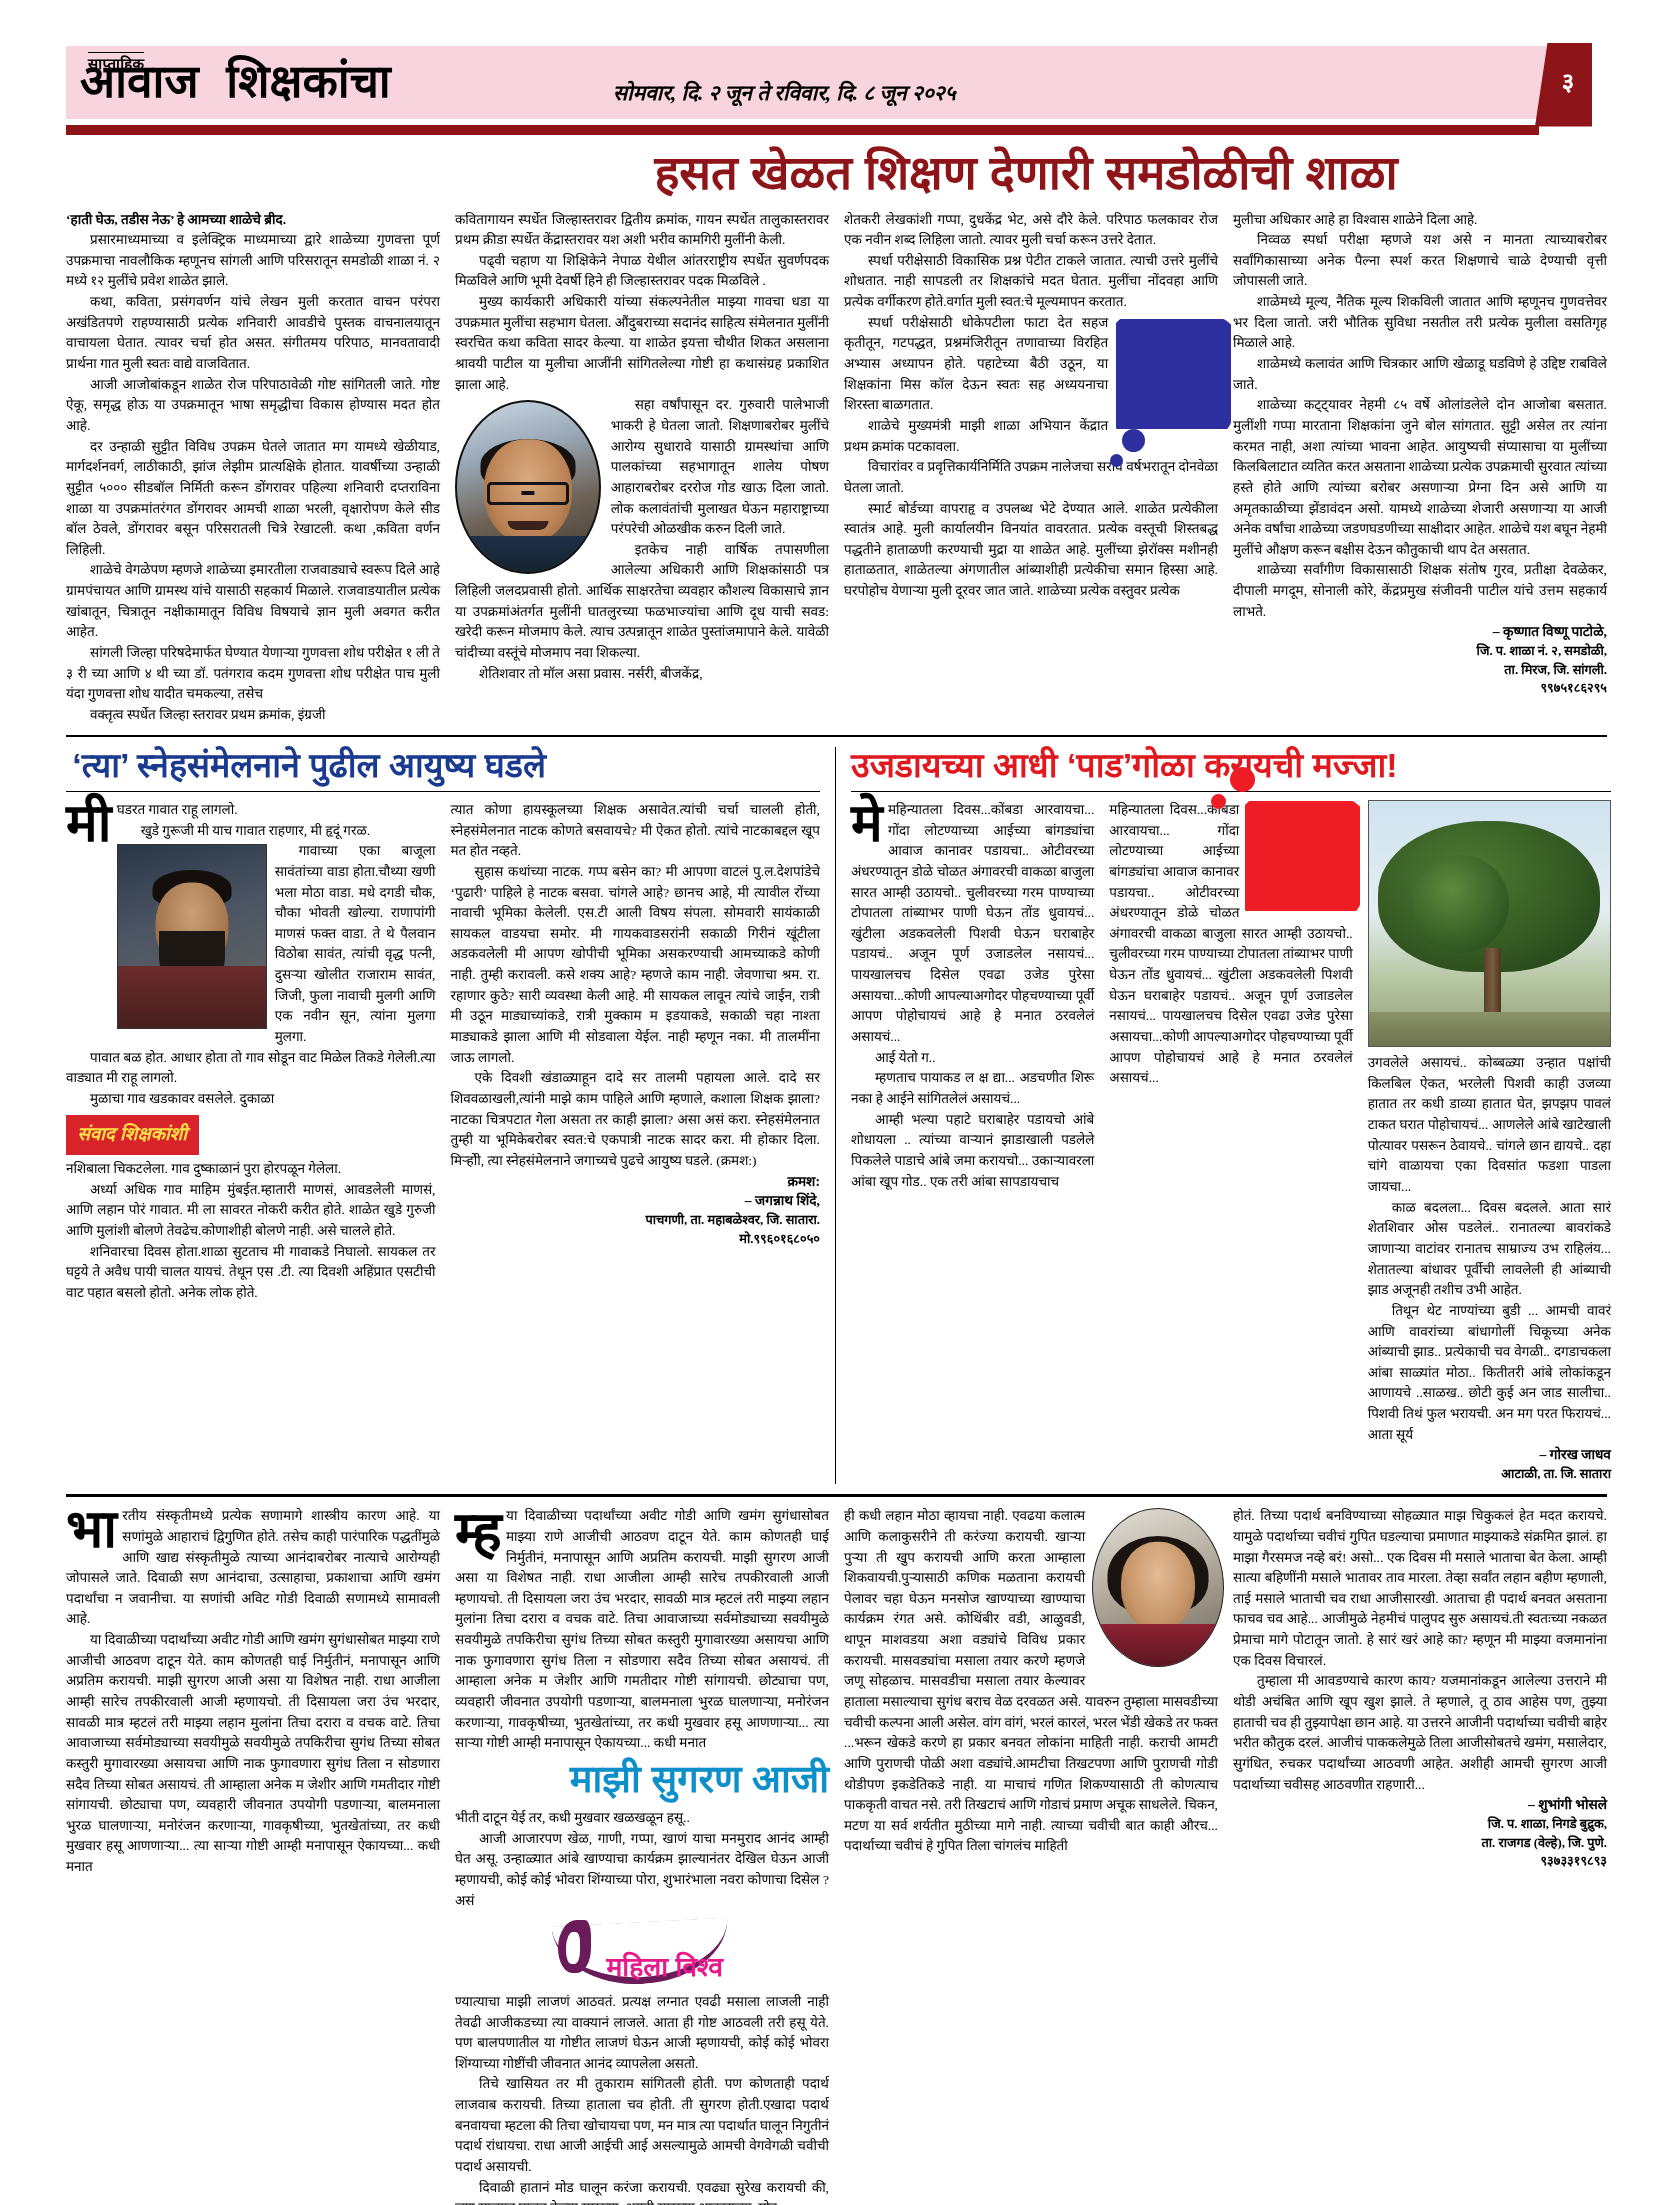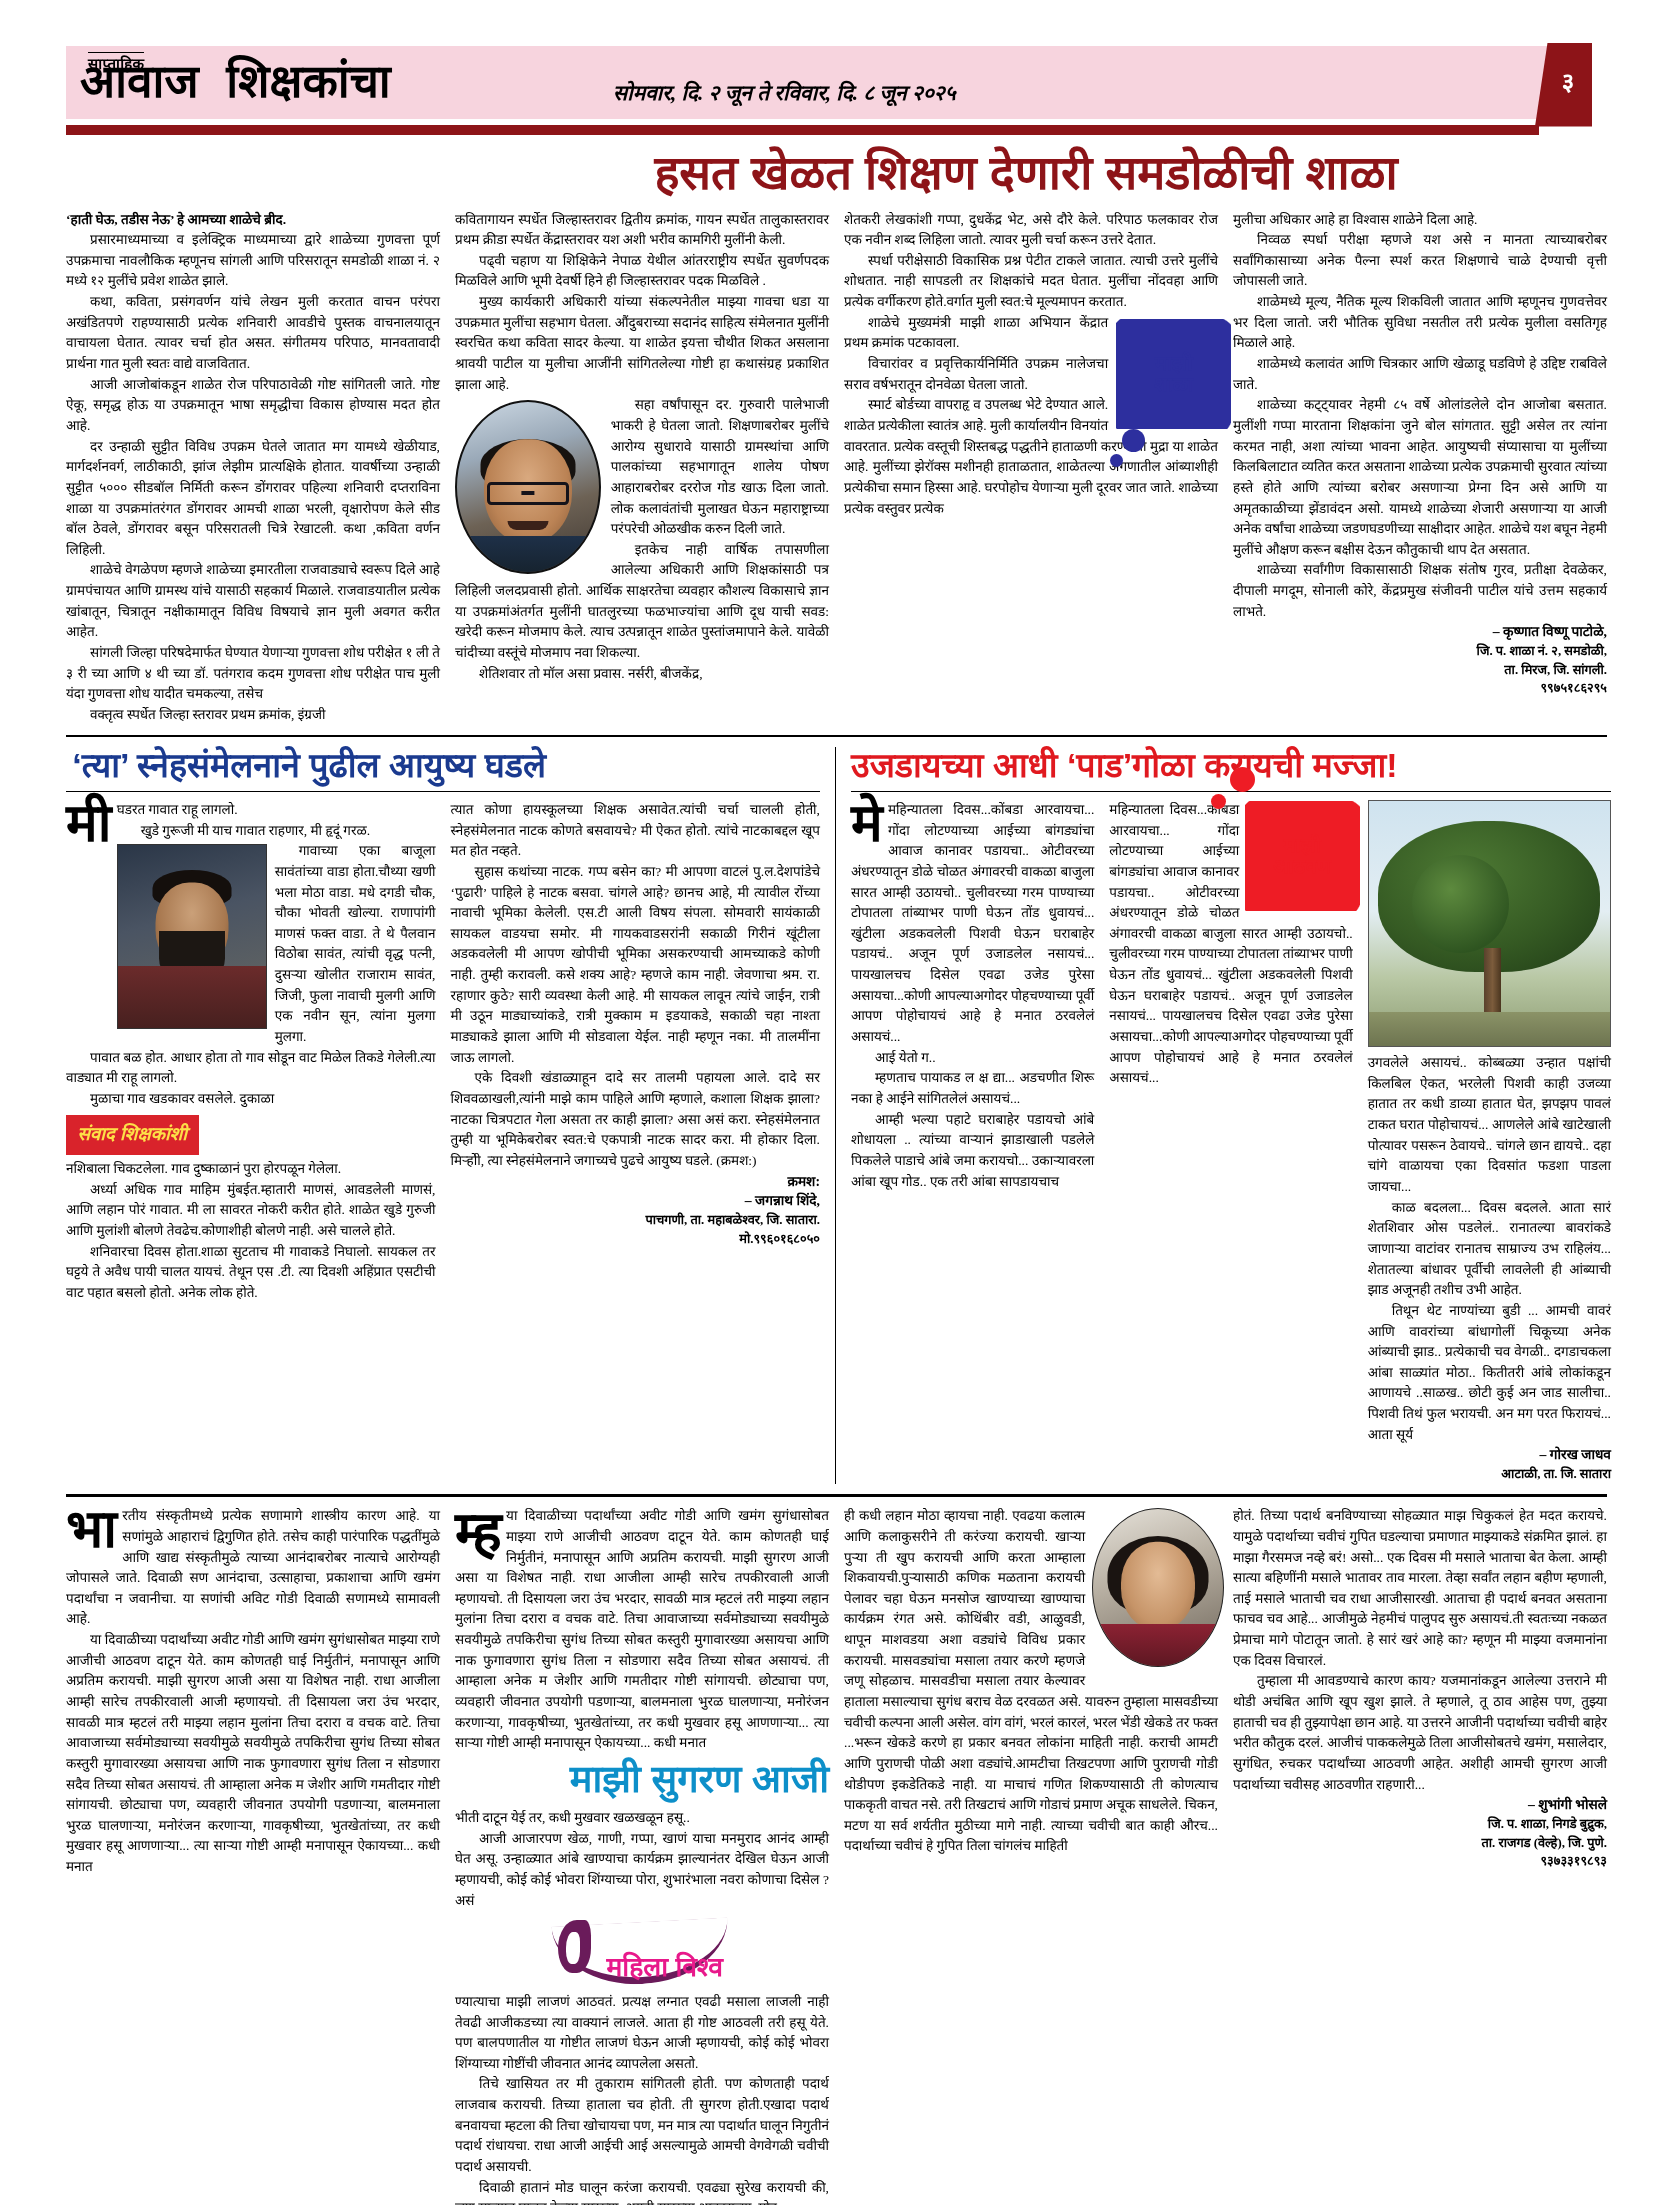--- a/index.html
+++ b/index.html
@@ -328,20 +328,21 @@
           <div class="badge badge-blue">
             <div class="cloud"></div>
             <div class="btxt">
               <div>माझी</div>
               <div>शाळा</div>
             </div>
           </div>
           <div class="badge-tail badge-blue" style="width:23px;height:23px;left:6.2px;top:110px;"></div>
           <div class="badge-tail badge-blue" style="width:13.2px;height:13.2px;left:-6.2px;top:135px;"></div>
         </div>
+        <p>स्पर्धा परीक्षेसाठी धोकेपटीला फाटा देत सहज कृतीतून, गटपद्धत, प्रश्नमंजिरीतून तणावाच्या विरहित अभ्यास अध्यापन होते. पहाटेच्या बैठी उठून, या शिक्षकांना मिस कॉल देऊन स्वतः सह अध्ययनाचा शिरस्ता बाळगतात.</p>
         <p>शाळेचे मुख्यमंत्री माझी शाळा अभियान केंद्रात प्रथम क्रमांक पटकावला.</p>
         <p>विचारांवर व प्रवृत्तिकार्यनिर्मिति उपक्रम नालेजचा सराव वर्षभरातून दोनवेळा घेतला जातो.</p>
         <p>स्मार्ट बोर्डच्या वापराहृ व उपलब्ध भेटे देण्यात आले. शाळेत प्रत्येकीला स्वातंत्र आहे. मुली कार्यालयीन विनयांत वावरतात. प्रत्येक वस्तूची शिस्तबद्ध पद्धतीने हाताळणी करण्याची मुद्रा या शाळेत आहे. मुलींच्या झेरॉक्स मशीनही हाताळतात, शाळेतल्या अंगणातील आंब्याशीही प्रत्येकीचा समान हिस्सा आहे. घरपोहोच येणाऱ्या मुली दूरवर जात जाते. शाळेच्या प्रत्येक वस्तुवर प्रत्येक</p>
       </div>
 
       <div class="col">
         <p class="noind">मुलीचा अधिकार आहे हा विश्वास शाळेने दिला आहे.</p>
         <p>निव्वळ स्पर्धा परीक्षा म्हणजे यश असे न मानता त्याच्याबरोबर सर्वांगिकासाच्या अनेक पैल्ना स्पर्श करत शिक्षणाचे चाळे देण्याची वृत्ती जोपासली जाते.</p>
         <p>शाळेमध्ये मूल्य, नैतिक मूल्य शिकविली जातात आणि म्हणूनच गुणवत्तेवर भर दिला जातो. जरी भौतिक सुविधा नसतील तरी प्रत्येक मुलीला वसतिगृह मिळाले आहे.</p>
         <p>शाळेमध्ये कलावंत आणि चित्रकार आणि खेळाडू घडविणे हे उद्दिष्ट राबविले जाते.</p>

